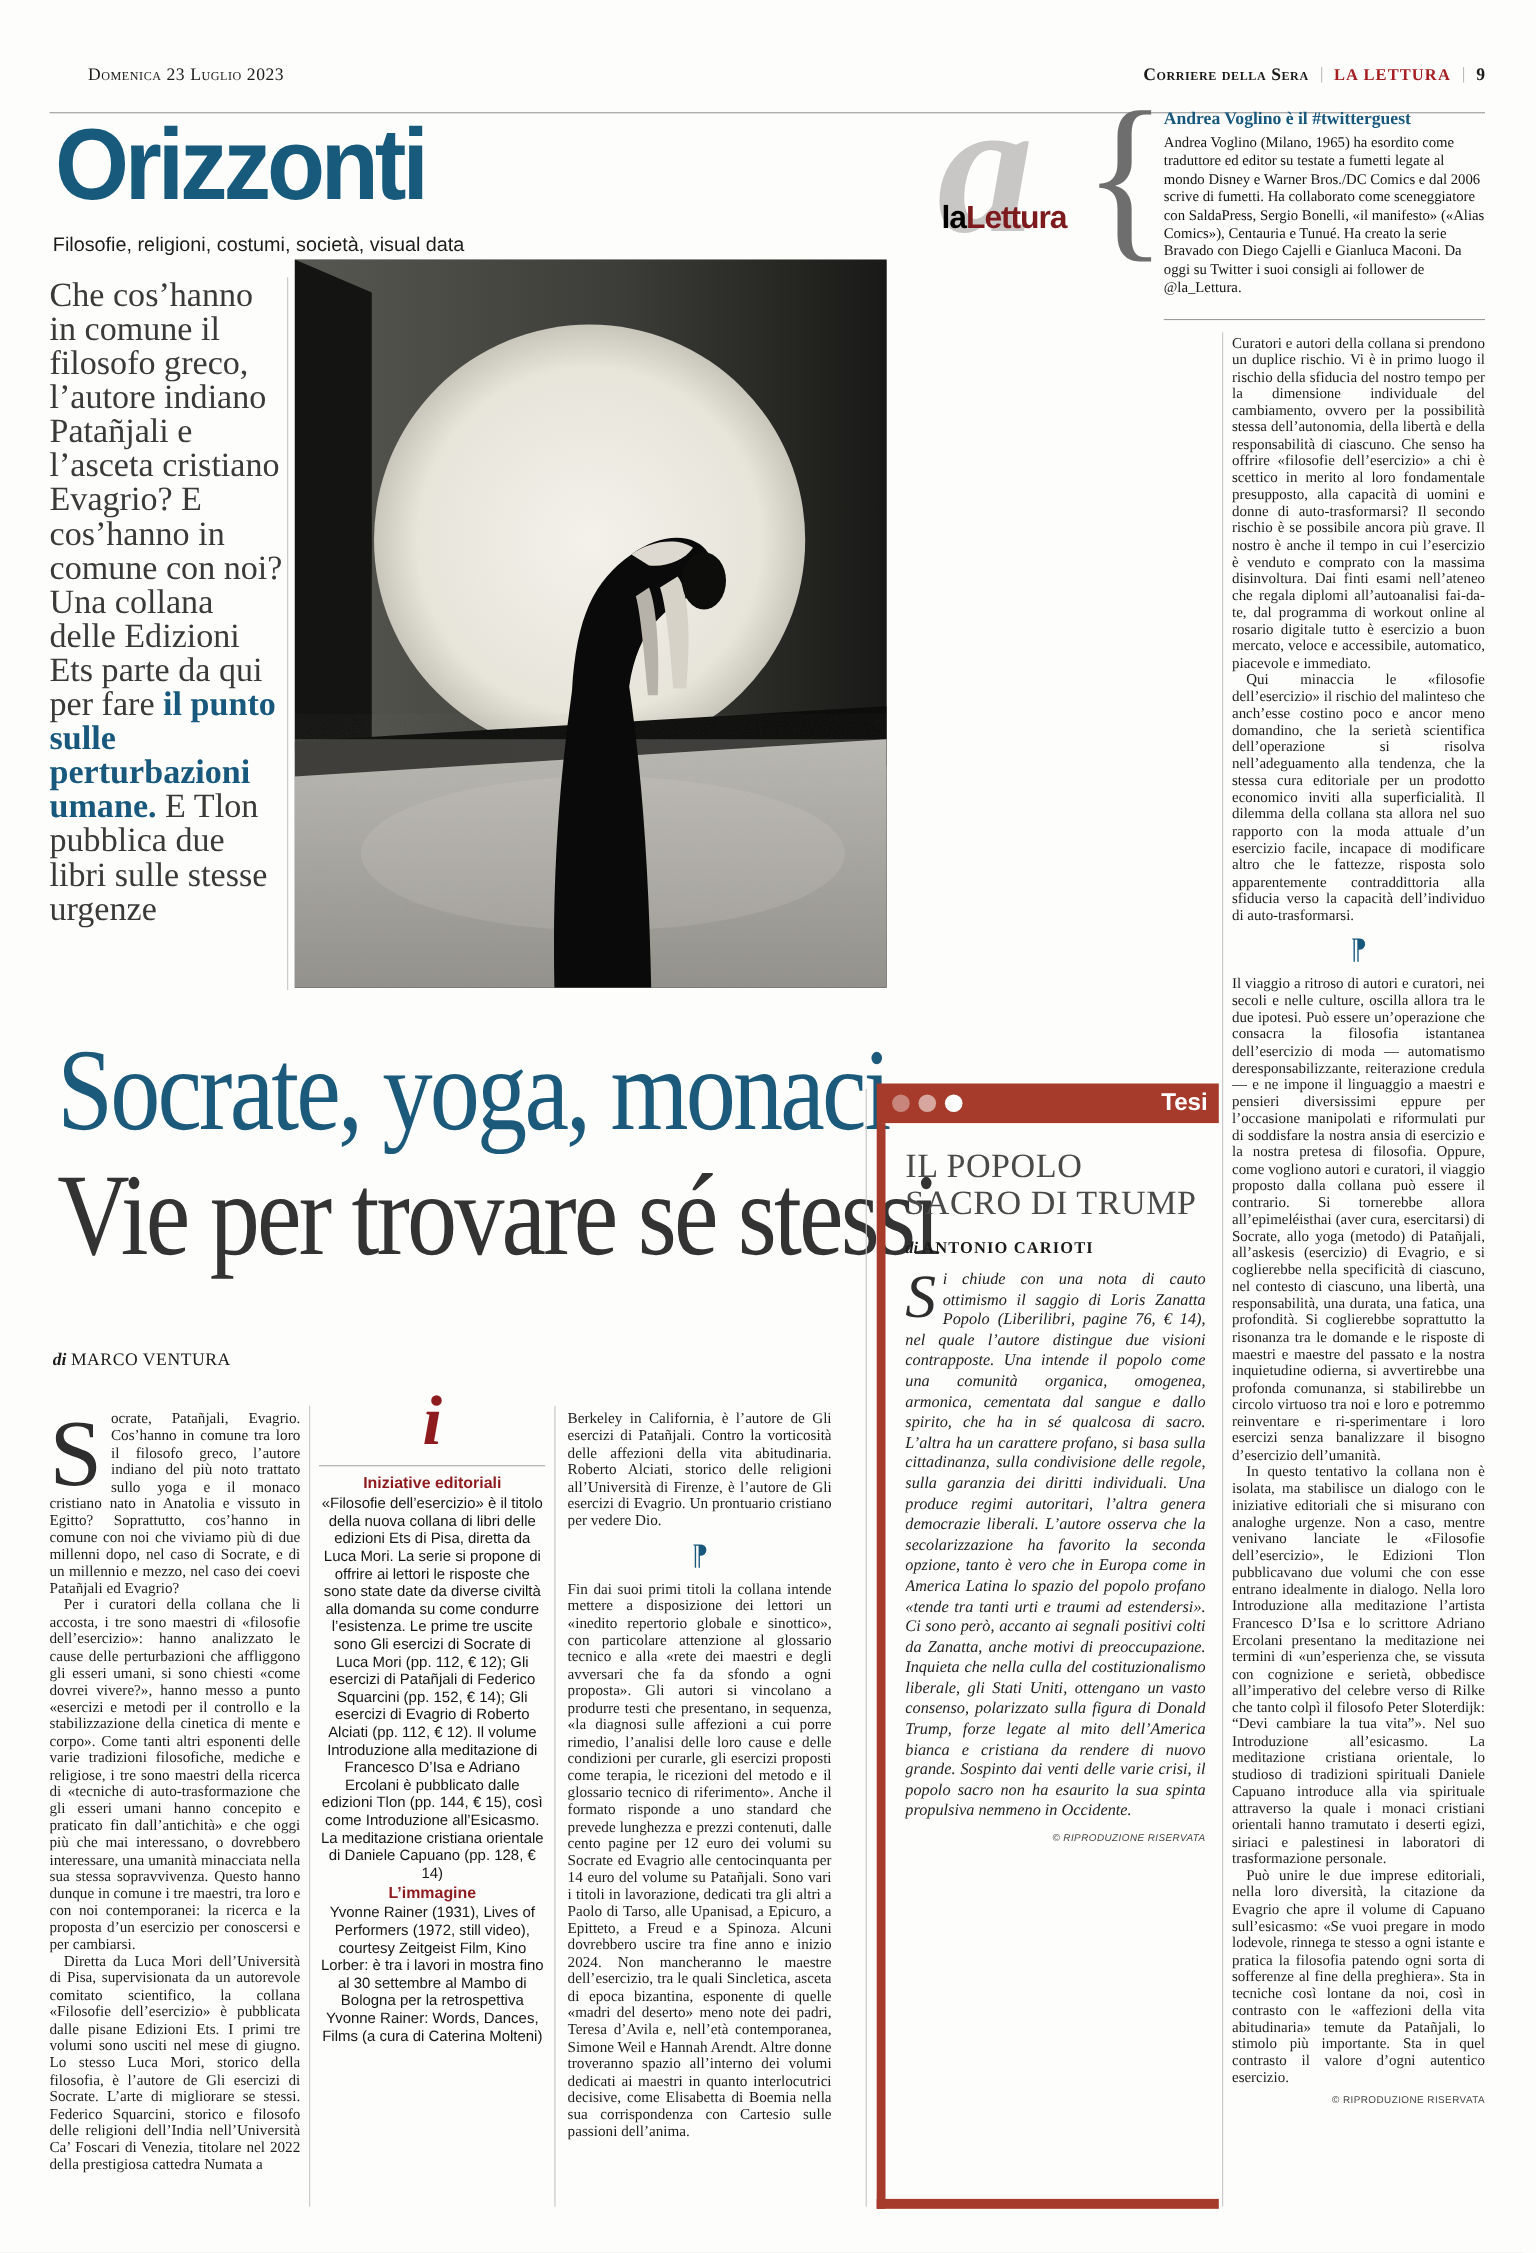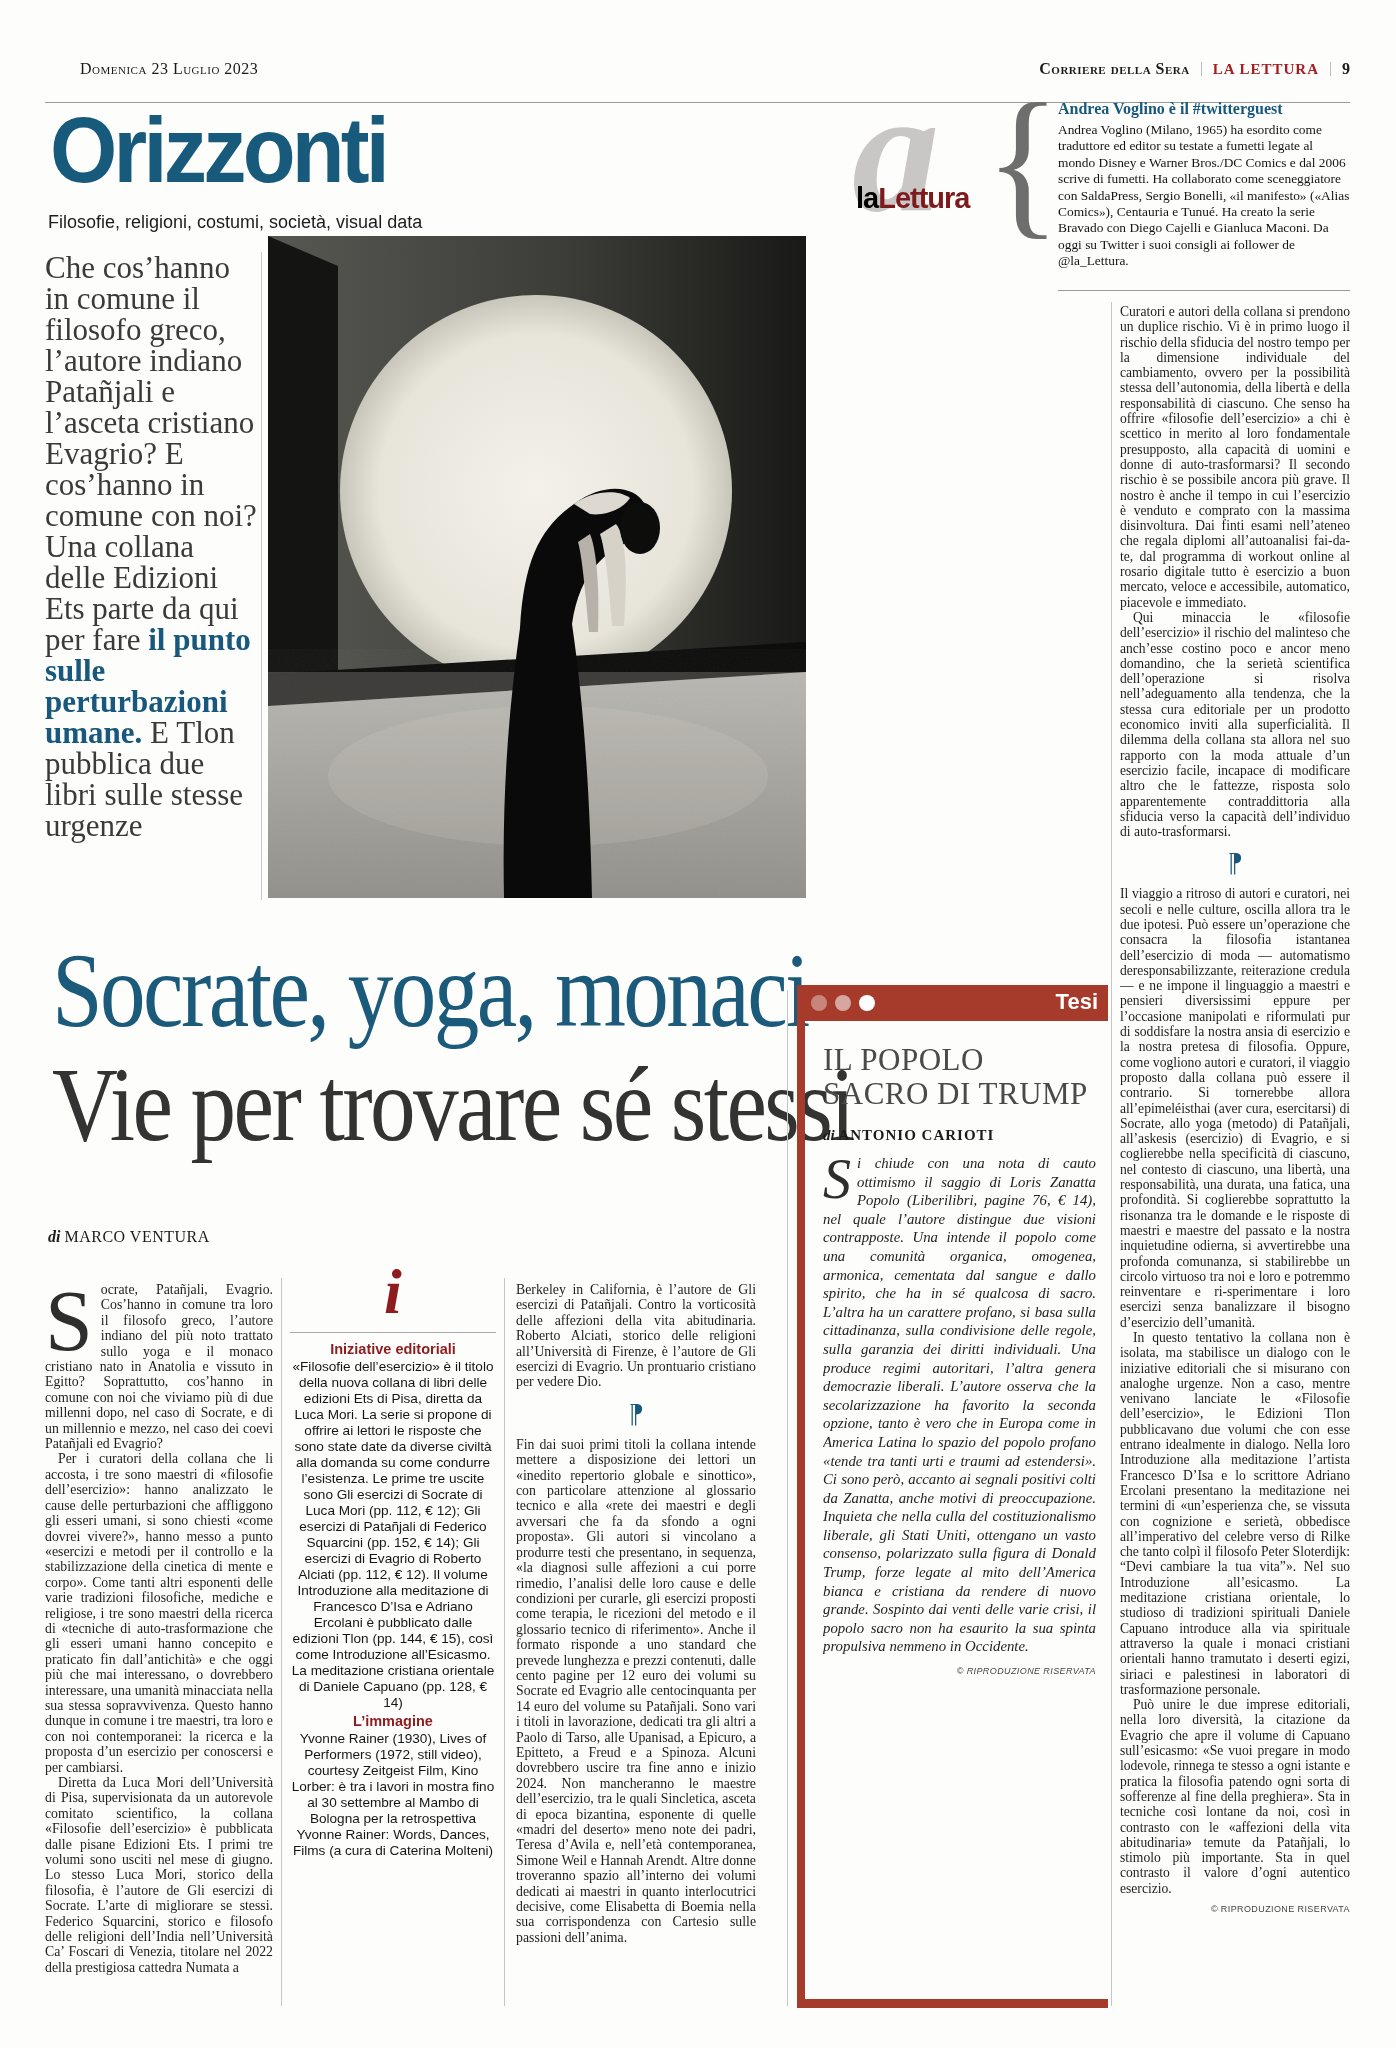--- a/index.html
+++ b/index.html
@@ -162,21 +162,21 @@
     <p>Per i curatori della collana che li accosta, i tre sono maestri di «filosofie dell’esercizio»: hanno analizzato le cause delle perturbazioni che affliggono gli esseri umani, si sono chiesti «come dovrei vivere?», hanno messo a punto «esercizi e metodi per il controllo e la stabilizzazione della cinetica di mente e corpo». Come tanti altri esponenti delle varie tradizioni filosofiche, mediche e religiose, i tre sono maestri della ricerca di «tecniche di auto-trasformazione che gli esseri umani hanno concepito e praticato fin dall’antichità» e che oggi più che mai interessano, o dovrebbero interessare, una umanità minacciata nella sua stessa sopravvivenza. Questo hanno dunque in comune i tre maestri, tra loro e con noi contemporanei: la ricerca e la proposta d’un esercizio per conoscersi e per cambiarsi.</p>
     <p>Diretta da Luca Mori dell’Università di Pisa, supervisionata da un autorevole comitato scientifico, la collana «Filosofie dell’esercizio» è pubblicata dalle pisane Edizioni Ets. I primi tre volumi sono usciti nel mese di giugno. Lo stesso Luca Mori, storico della filosofia, è l’autore de Gli esercizi di Socrate. L’arte di migliorare se stessi. Federico Squarcini, storico e filosofo delle religioni dell’India nell’Università Ca’ Foscari di Venezia, titolare nel 2022 della prestigiosa cattedra Numata a</p>
   </div>
 
   <div class="abs infobox">
     <div class="iicon">i</div>
     <div class="irule"></div>
     <h4>Iniziative editoriali</h4>
     <p>«Filosofie dell’esercizio» è il titolo della nuova collana di libri delle edizioni Ets di Pisa, diretta da Luca Mori. La serie si propone di offrire ai lettori le risposte che sono state date da diverse civiltà alla domanda su come condurre l’esistenza. Le prime tre uscite sono Gli esercizi di Socrate di Luca Mori (pp. 112, € 12); Gli esercizi di Patañjali di Federico Squarcini (pp. 152, € 14); Gli esercizi di Evagrio di Roberto Alciati (pp. 112, € 12). Il volume Introduzione alla meditazione di Francesco D’Isa e Adriano Ercolani è pubblicato dalle edizioni Tlon (pp. 144, € 15), così come Introduzione all’Esicasmo. La meditazione cristiana orientale di Daniele Capuano (pp. 128, € 14)</p>
     <h4>L’immagine</h4>
-    <p>Yvonne Rainer (1930), Lives of Performers (1972, still video), courtesy Zeitgeist Film, Kino Lorber: è tra i lavori in mostra fino al 30 settembre al Mambo di Bologna per la retrospettiva Yvonne Rainer: Words, Dances, Films (a cura di Caterina Molteni)</p>
+    <p>Yvonne Rainer (1931), Lives of Performers (1972, still video), courtesy Zeitgeist Film, Kino Lorber: è tra i lavori in mostra fino al 30 settembre al Mambo di Bologna per la retrospettiva Yvonne Rainer: Words, Dances, Films (a cura di Caterina Molteni)</p>
   </div>
 
   <div class="abs col" style="left:516px;top:1282px;width:240px;height:724px;">
     <p class="first">Berkeley in California, è l’autore de Gli esercizi di Patañjali. Contro la vorticosità delle affezioni della vita abitudinaria. Roberto Alciati, storico delle religioni all’Università di Firenze, è l’autore de Gli esercizi di Evagrio. Un prontuario cristiano per vedere Dio.</p>
     <div class="fleuron"><span>¶</span></div>
     <p class="first">Fin dai suoi primi titoli la collana intende mettere a disposizione dei lettori un «inedito repertorio globale e sinottico», con particolare attenzione al glossario tecnico e alla «rete dei maestri e degli avversari che fa da sfondo a ogni proposta». Gli autori si vincolano a produrre testi che presentano, in sequenza, «la diagnosi sulle affezioni a cui porre rimedio, l’analisi delle loro cause e delle condizioni per curarle, gli esercizi proposti come terapia, le ricezioni del metodo e il glossario tecnico di riferimento». Anche il formato risponde a uno standard che prevede lunghezza e prezzi contenuti, dalle cento pagine per 12 euro dei volumi su Socrate ed Evagrio alle centocinquanta per 14 euro del volume su Patañjali. Sono vari i titoli in lavorazione, dedicati tra gli altri a Paolo di Tarso, alle Upanisad, a Epicuro, a Epitteto, a Freud e a Spinoza. Alcuni dovrebbero uscire tra fine anno e inizio 2024. Non mancheranno le maestre dell’esercizio, tra le quali Sincletica, asceta di epoca bizantina, esponente di quelle «madri del deserto» meno note dei padri, Teresa d’Avila e, nell’età contemporanea, Simone Weil e Hannah Arendt. Altre donne troveranno spazio all’interno dei volumi dedicati ai maestri in quanto interlocutrici decisive, come Elisabetta di Boemia nella sua corrispondenza con Cartesio sulle passioni dell’anima.</p>
   </div>
 
   <div class="abs tesi">
     <div class="bar">

